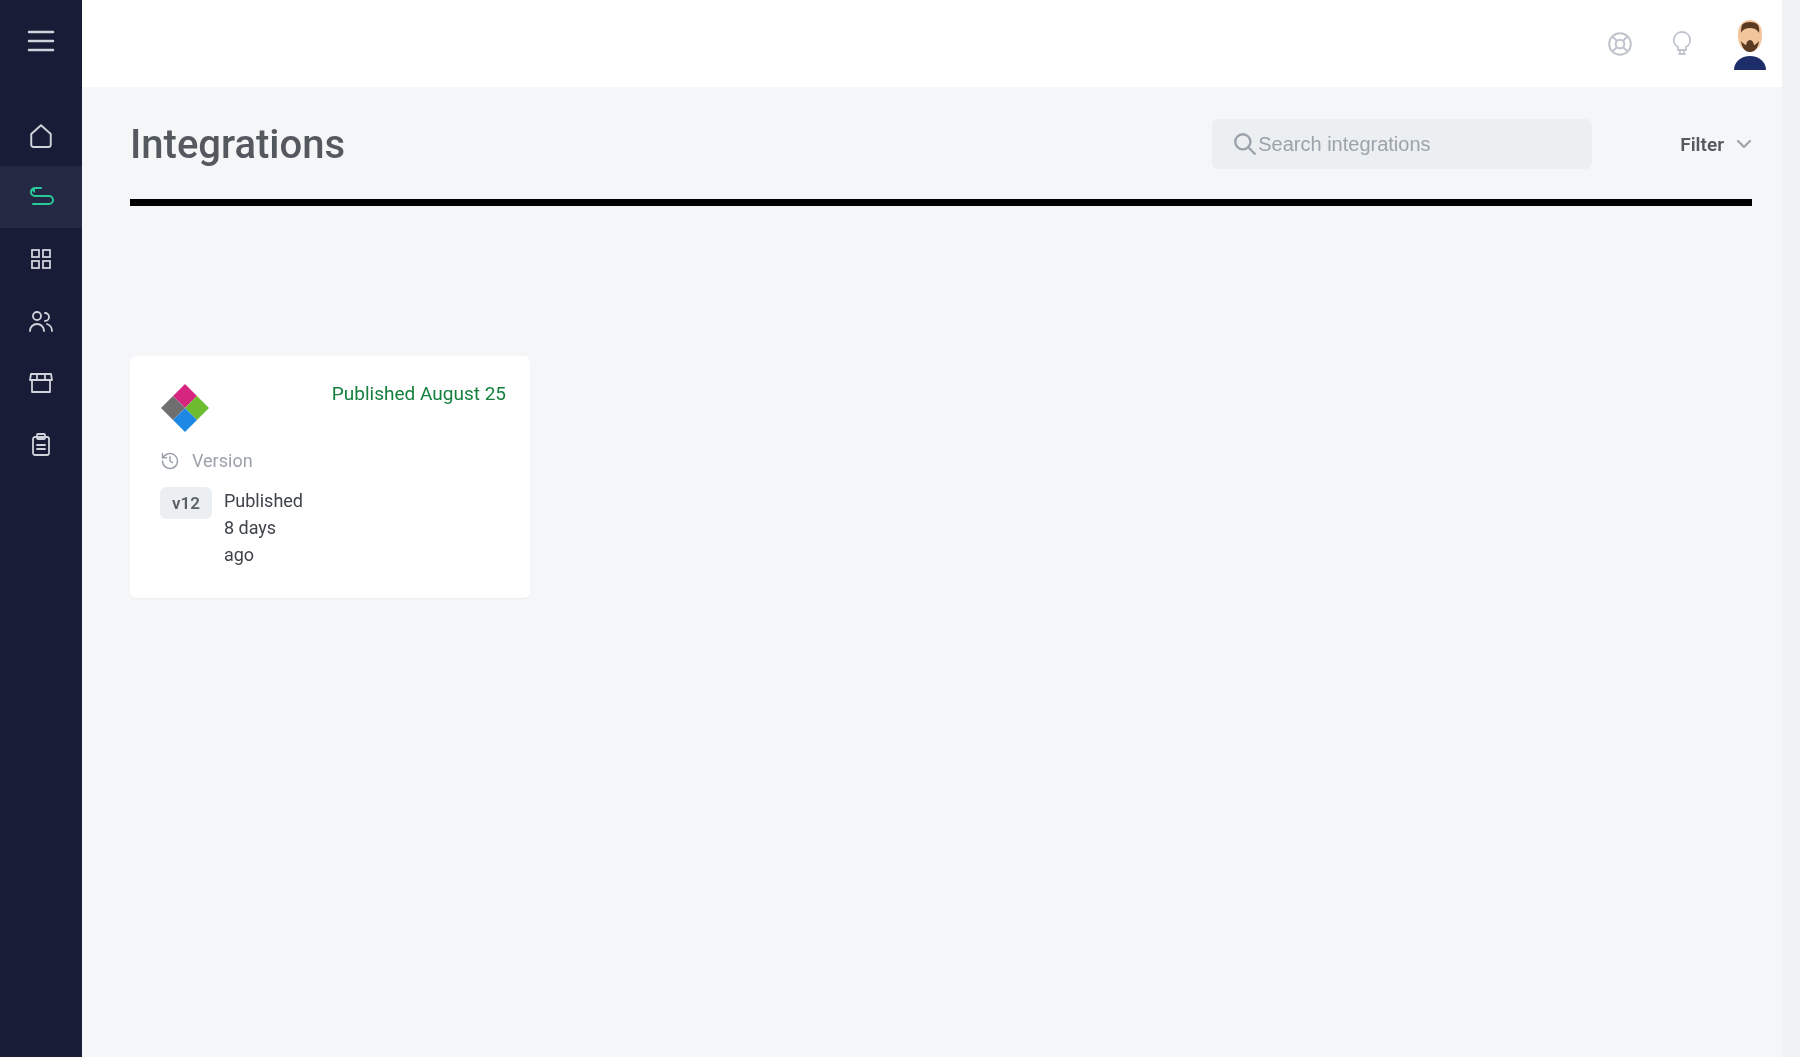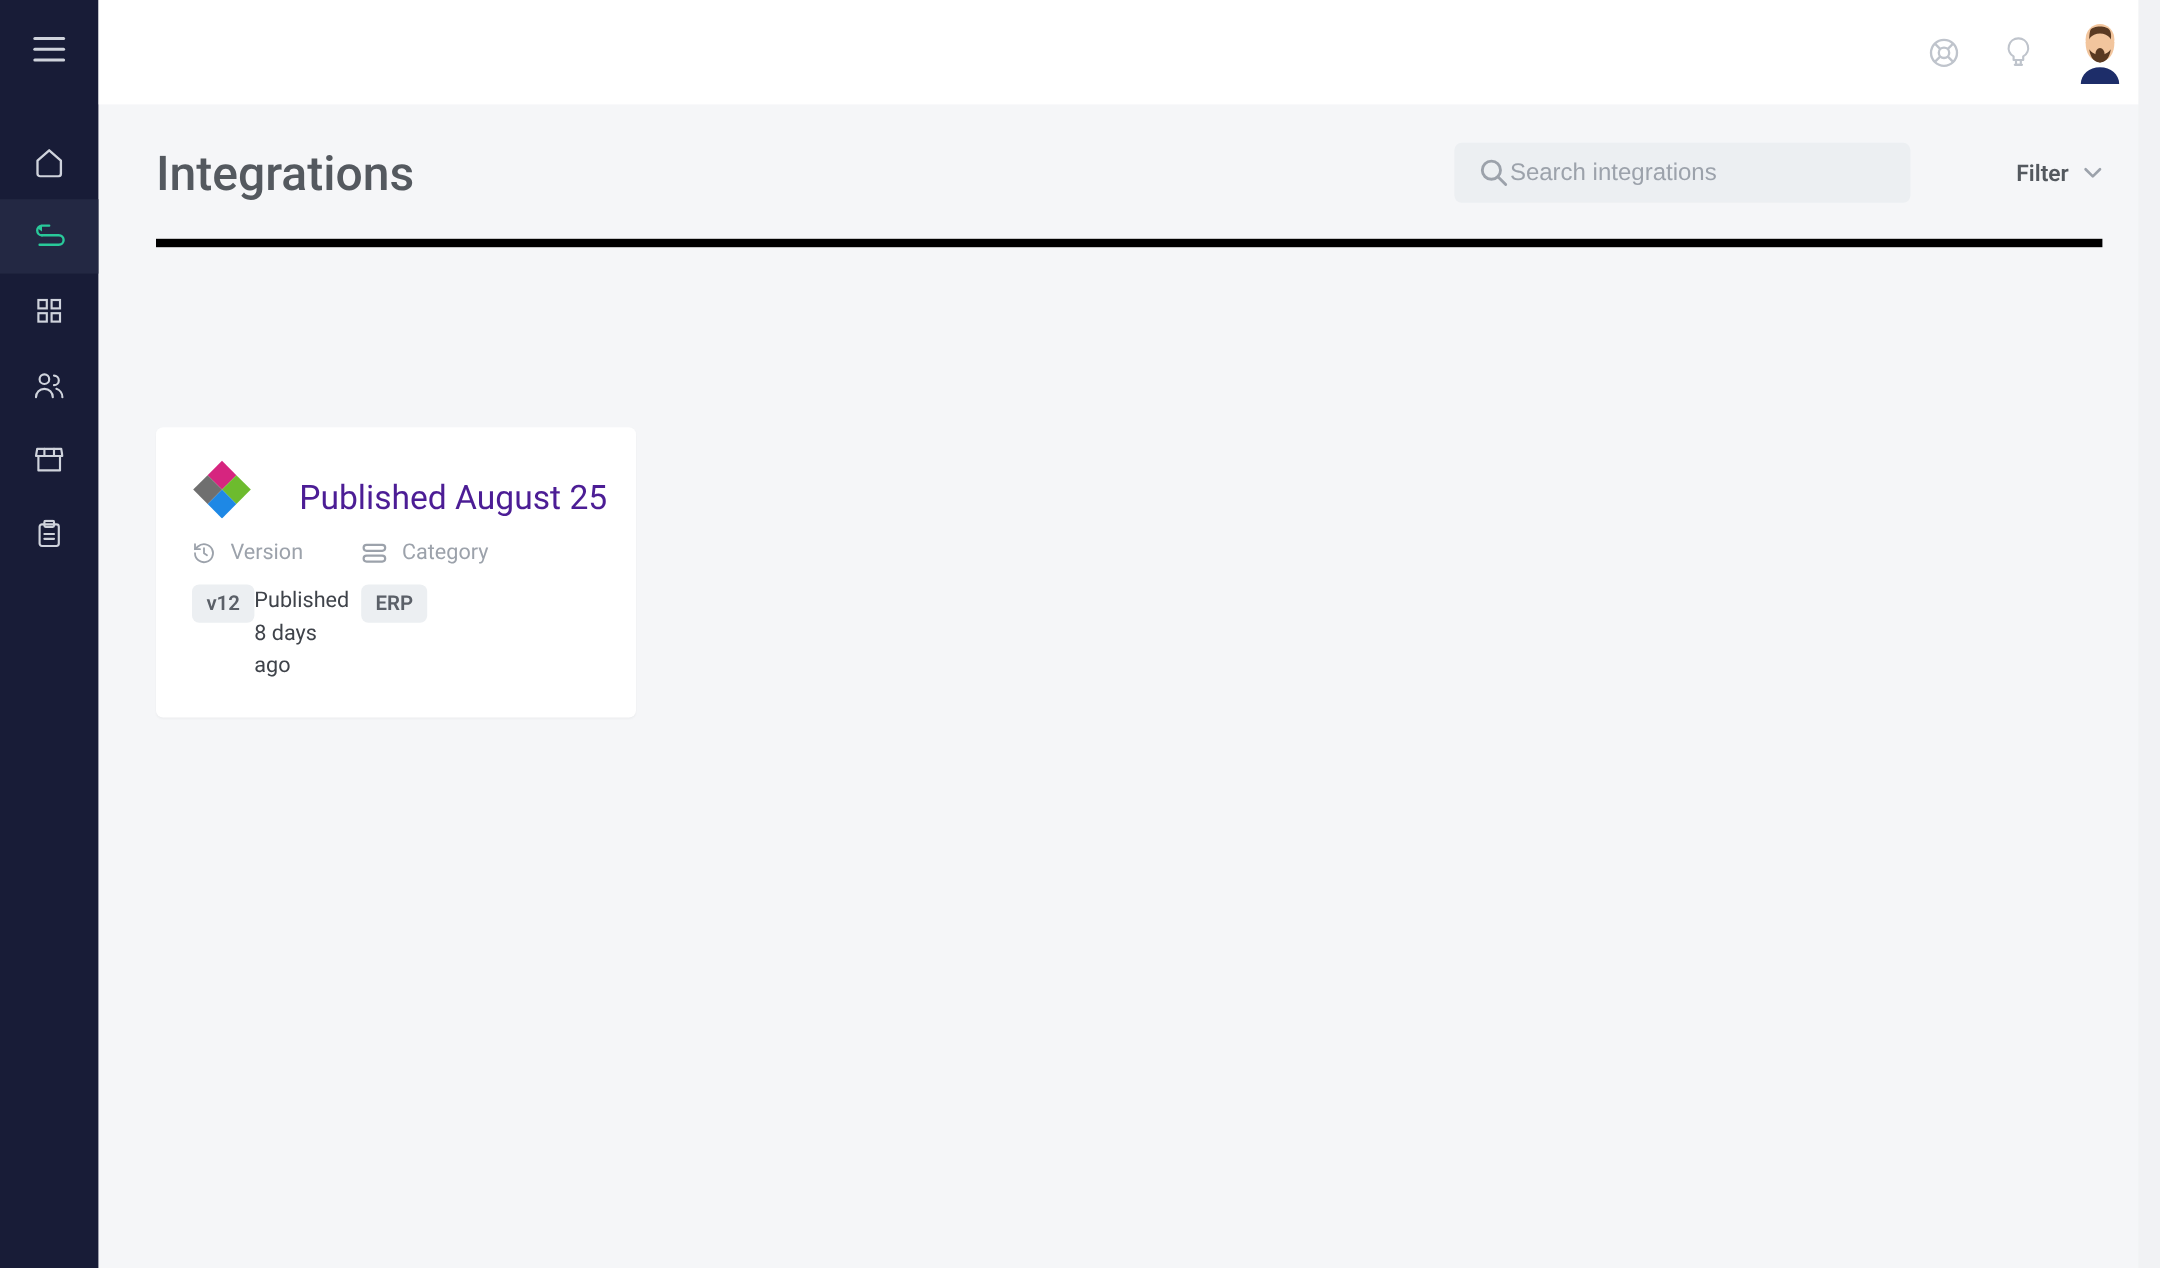--- a/index.html
+++ b/index.html
@@ -116,21 +116,21 @@
     border-radius:6px;
     width: 400px;
     padding: 26px 24px 30px 30px;
     box-shadow: 0 1px 2px rgba(0,0,0,0.04);
   }
   .card-top {
     display:flex;align-items:flex-start;justify-content:space-between;
     margin-bottom: 18px;
   }
   .color-logo { width: 50px; height: 50px; }
-  .published-date { font-size:28px; color:#4c1d95;margin-top:16px; }
+  .published-date { font-size:19px; color:#15803d; }
   .card-title { font-size:26px; font-weight:700; color:#3f434a; margin-bottom: 40px; }
 
   .meta-grid {
     display:grid;
     grid-template-columns: 1fr 1fr 1fr;
     column-gap: 10px;
     row-gap: 34px;
   }
   .meta-block {}
   .meta-label {
@@ -143,21 +143,21 @@
     font-size:18px;font-weight:400;color:#3f434a;
     line-height:1.5;
   }
   .pill {
     display:inline-block;
     background:#eceff2;
     border-radius:6px;
     padding:6px 12px;
     font-size:17px;font-weight:600;color:#5b6068;
   }
-  .version-row { display:flex;align-items:flex-start;}
+  .version-row { display:flex;align-items:flex-start;gap:12px; }
   .version-row .meta-value { max-width:120px; }
 
   
   .scroll-strip {
     position:fixed;right:0;top:0;bottom:0;width:18px;
     background:#f1f2f4;
   }
 </style>
 </head>
 <body>
@@ -293,30 +293,20 @@
                   <polyline points="12 7 12 12 15 14"></polyline>
               </svg>
               <span>Version</span>
             </div>
             <div class="version-row">
               <span class="pill">v12</span>
               <span class="meta-value">Published 8 days ago</span>
             </div>
           </div>
 
-          <div class="meta-block">
-            <div class="meta-label">
-              <svg width="22" height="18" viewBox="0 0 22 18" fill="none" stroke-width="1.8" stroke-linecap="round" stroke-linejoin="round">
-                <rect x="2" y="2" width="18" height="5" rx="2.5"></rect>
-                  <rect x="2" y="11" width="18" height="5" rx="2.5"></rect>
-              </svg>
-              <span>Category</span>
-            </div>
-            <span class="pill">ERP</span>
-          </div>
 
 
         </div>
       </div>
     </div>
   </div>
 </div>
 
 <div class="scroll-strip"></div>
 

